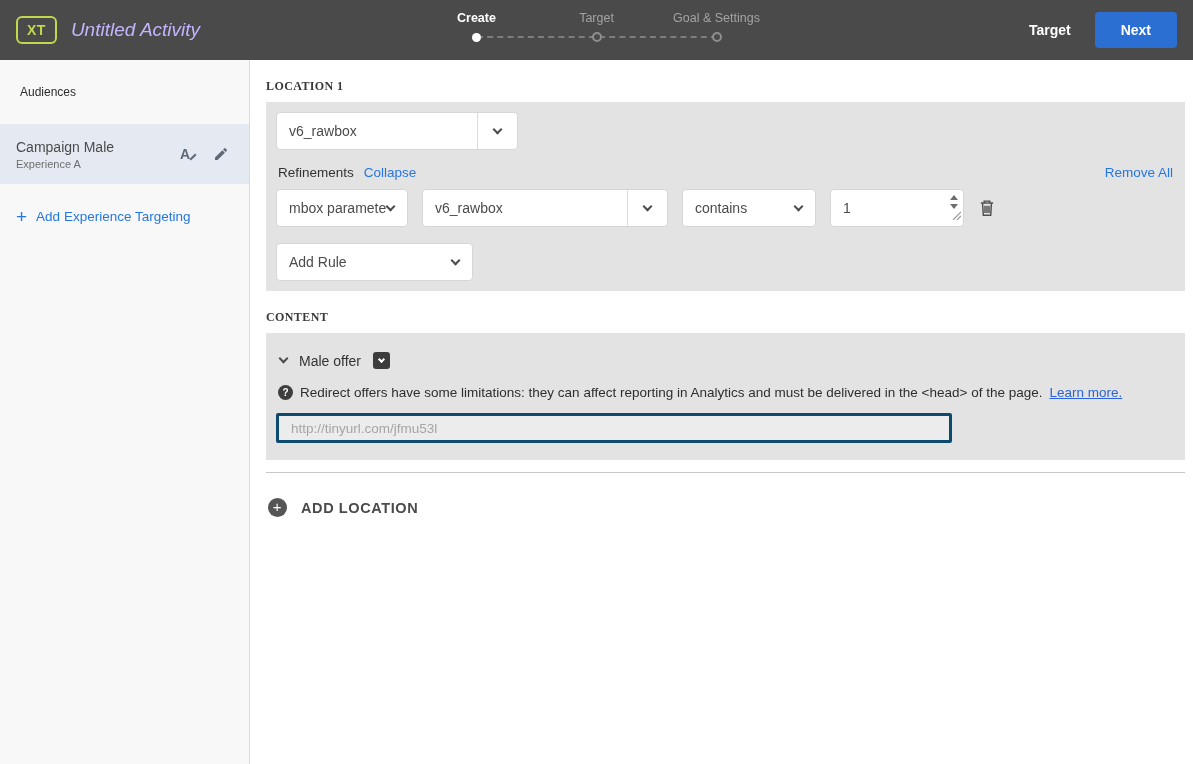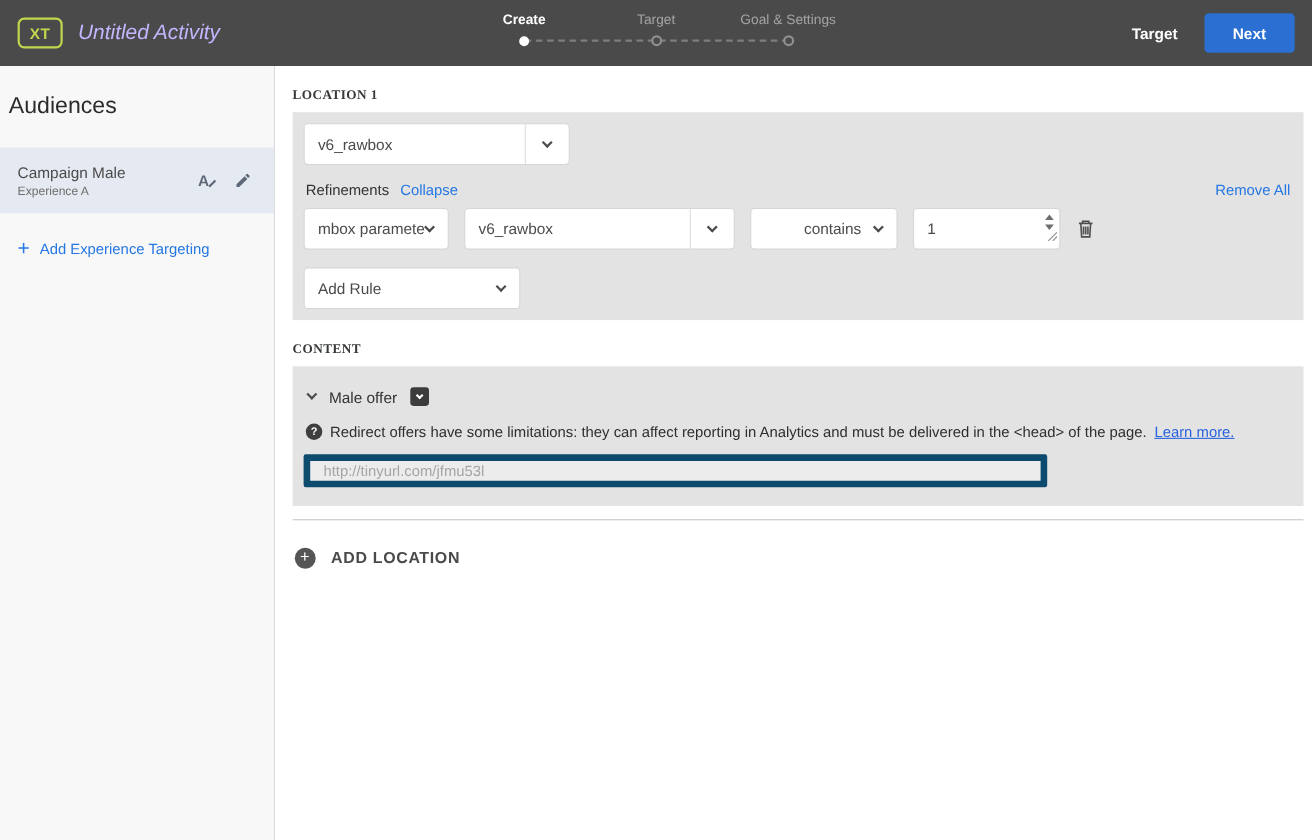--- a/index.html
+++ b/index.html
@@ -26,21 +26,21 @@
   .dot.hollow { width:10px; height:10px; background:#4a4a4a; border:2px solid #8f8f8f; top:0; }
   .dot.h1 { left:175px; } .dot.h2 { left:295px; }
 
   .topbar-actions { margin-left:auto; display:flex; align-items:center; gap:10px; }
   .btn-cancel { background:transparent; color:#fff; font-size:14px; font-weight:bold; border:none; padding:8px 14px; cursor:pointer; font-family:inherit; }
   .btn-next { background:#2b6fd3; color:#fff; font-size:14px; font-weight:bold; border:none; border-radius:4px; padding:10px 26px; cursor:pointer; font-family:inherit; }
 
   
   .layout { display:flex; height:704px; }
   .sidebar { width:250px; background:#f8f8f8; border-right:1px solid #dcdcdc; flex:none; }
-  .sidebar-heading { font-size:21px; font-weight:400; color:#2c2c2c; margin:25px 0 0 8px; }
+  .sidebar-heading { font-size:12px; font-weight:400; color:#2c2c2c; margin:25px 0 0 20px; }
   .audience-item { margin-top:25px; background:#e5e9f1; height:60px; display:flex; align-items:center; padding:0 10px 0 16px; cursor:pointer; }
   .aud-text { flex:1; }
   .aud-name { font-size:14px; color:#4b4b4b; }
   .aud-exp { font-size:11px; color:#6e6e6e; margin-top:3px; }
   .aud-icon { width:36px; display:flex; justify-content:center; align-items:center; color:#5d6878; cursor:pointer; position:relative; }
   .a-glyph { font-size:14px; font-weight:bold; color:#5d6878; }
   .mini-slash { position:absolute; width:8px; height:2px; background:#5d6878; transform:rotate(-45deg); right:6px; bottom:4px; }
   .add-exp { display:flex; align-items:center; gap:9px; margin:25px 0 0 16px; color:#2577e3; font-size:13.5px; cursor:pointer; text-decoration:none; }
   .plus-glyph { font-size:19px; font-weight:400; line-height:14px; }
 
@@ -57,21 +57,21 @@
   .caret-plain { padding-right:13px; display:flex; align-items:center; }
   .chev { display:inline-block; width:7px; height:7px; border-right:2px solid #4b4b4b; border-bottom:2px solid #4b4b4b; transform:rotate(45deg); margin-top:-4px; }
 
   .mbox-select { width:242px; }
 
   .refine-row { display:flex; align-items:center; gap:10px; margin:15px 2px 9px; font-size:13.5px; color:#323232; }
   .link { color:#2577e3; cursor:pointer; text-decoration:none; }
   .remove-all { margin-left:auto; }
 
   .rule-row { display:flex; align-items:flex-start; gap:14px; }
-  .w-type { width:132px; } .w-param { width:246px; } .w-attr { width:134px; } .w-op { width:134px;text-align:right; }
+  .w-type { width:132px; } .w-param { width:246px; } .w-attr { width:134px; } .w-op { width:134px; }
 
   .num-box { width:134px; height:38px; background:#fff; border:1px solid #d6d6d6; border-radius:4px; position:relative; flex:none; }
   .num-input { border:none; outline:none; background:transparent; width:100%; height:100%; padding:0 24px 0 12px; font-size:14px; color:#4b4b4b; font-family:inherit; }
   .spinner { position:absolute; right:5px; top:5px; display:flex; flex-direction:column; gap:4px; cursor:pointer; }
   .tri-up { width:0; height:0; border-left:4px solid transparent; border-right:4px solid transparent; border-bottom:5px solid #6e6e6e; }
   .tri-down { width:0; height:0; border-left:4px solid transparent; border-right:4px solid transparent; border-top:5px solid #6e6e6e; }
   .resize-handle { position:absolute; right:2px; bottom:2px; }
 
   .trash-btn { background:none; border:none; padding:0; margin-top:9px; cursor:pointer; }
 
@@ -80,21 +80,21 @@
   
   .offer-row { display:flex; align-items:center; gap:12px; padding:9px 4px 13px; font-size:14px; color:#323232; }
   .offer-collapse { cursor:pointer; display:flex; align-items:center; }
   .offer-menu { width:17px; height:17px; background:#3c3c3c; border-radius:3px; display:flex; align-items:center; justify-content:center; cursor:pointer; }
   .offer-menu .chev { width:5px; height:5px; border-width:2px; border-color:#fff; margin-top:-2px; }
 
   .notice-row { display:flex; align-items:center; gap:7px; font-size:13.5px; color:#2e2e2e; padding:3px 2px 13px; }
   .qmark { width:15px; height:15px; flex:none; border-radius:50%; background:#3e3e3e; color:#fff; font-size:10px; font-weight:bold; display:flex; align-items:center; justify-content:center; }
   .learn-more { color:#2a62dd; text-decoration:underline; cursor:pointer; }
 
-  .url-input { display:block; width:676px; height:30px; background:#ececec; border:6px solid #0c4a6e; border-radius:2px; margin-bottom:7px; padding:0 12px; font-size:13.5px; color:#000000; font-family:inherit; outline:none; }
+  .url-input { display:block; width:676px; height:30px; background:#ececec; border:3px solid #0c4a6e; border-radius:2px; margin-bottom:7px; padding:0 12px; font-size:13.5px; color:#000000; font-family:inherit; outline:none; }
   .url-input::placeholder { color:#a5a5a5; }
 
   .divider { border:none; border-top:1px solid #c8c8c8; margin:12px 0 0; }
 
   .add-location { display:flex; align-items:center; gap:14px; background:none; border:none; margin-top:23px; padding:2px; font-family:inherit; font-size:14.5px; font-weight:bold; color:#4a4a4a; letter-spacing:.6px; cursor:pointer; }
   .circle-plus { width:19px; height:19px; border-radius:50%; background:#555; color:#fff; font-size:15px; line-height:18px; text-align:center; font-weight:400; }
 </style>
 </head>
 <body>
 

